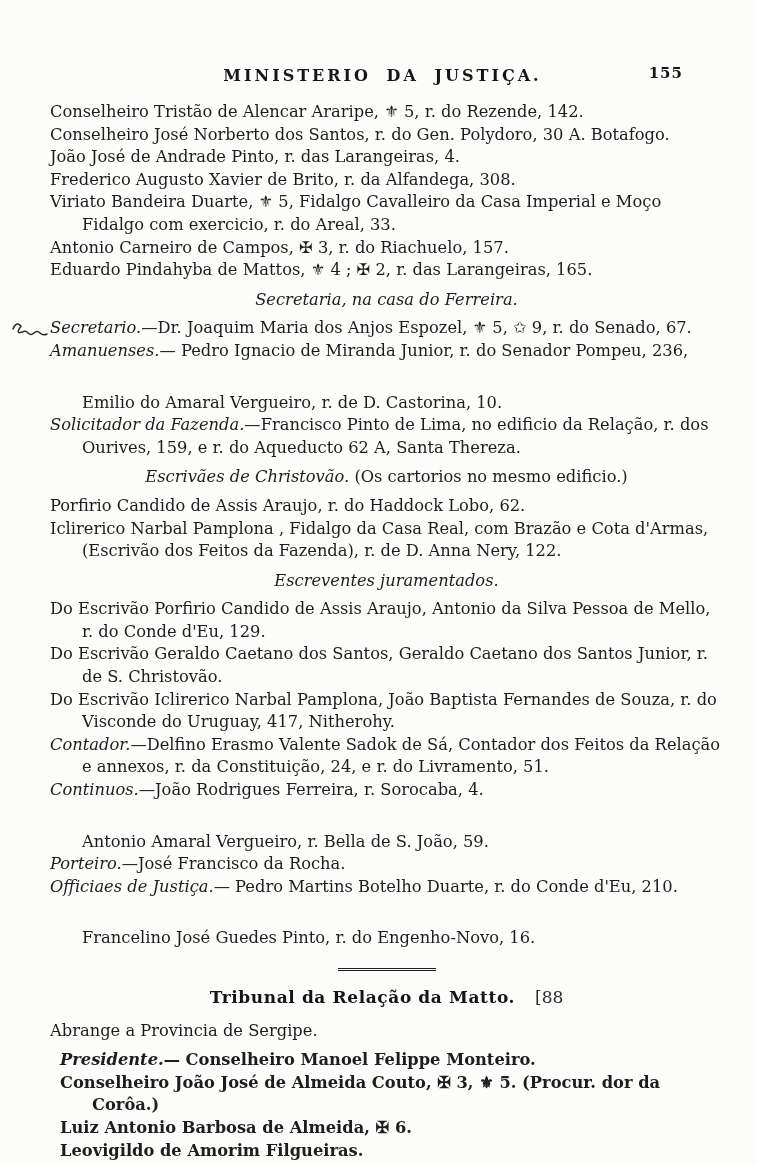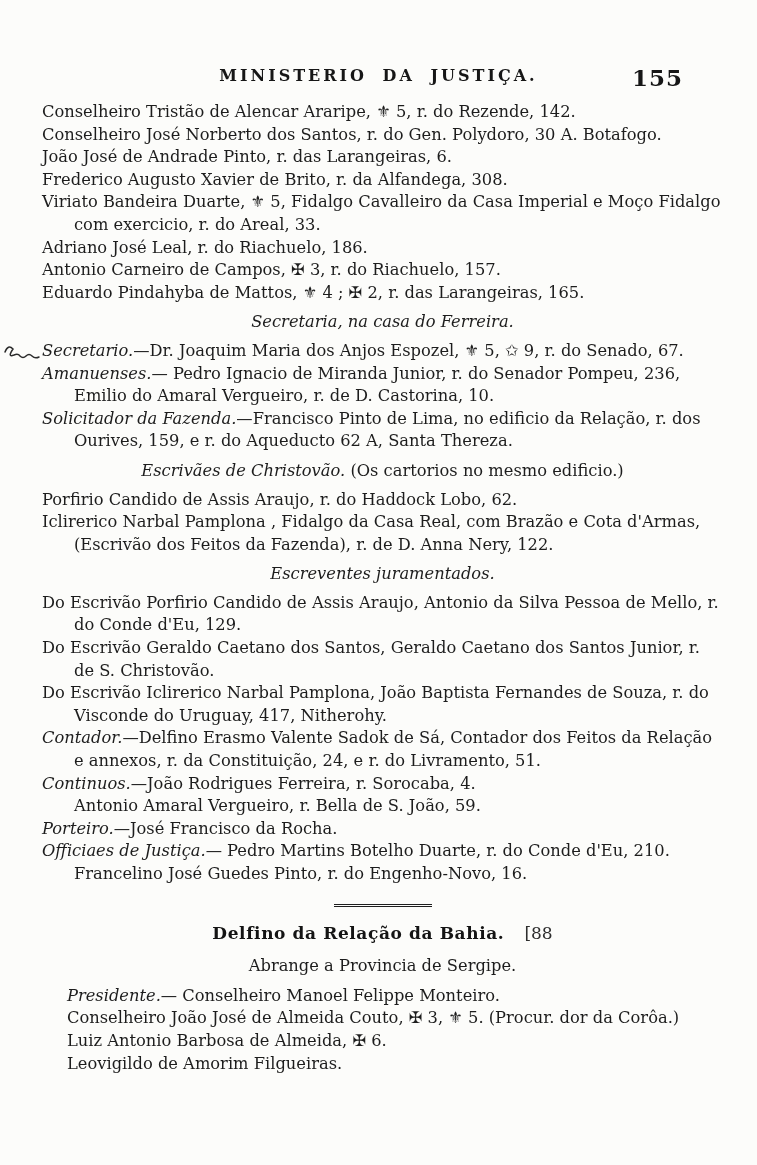--- a/index.html
+++ b/index.html
@@ -4,65 +4,65 @@
 <style>
   html,body{margin:0;padding:0;}
   .page{
     position:relative;
     width:757px;height:1165px;
     background:#fcfcfa;
     color:#1d1d1d;
     font-family:"DejaVu Serif","Liberation Serif",serif;
     overflow:hidden;
     box-sizing:border-box;
+    padding-left:8px;
   }
   .header{position:relative;padding-top:66px;text-align:center;height:22px;}
   .header-title{
     font-weight:bold;font-size:16px;letter-spacing:3px;word-spacing:7px;
     color:#161616;
   }
   .page-number{
     position:absolute;right:74px;top:64px;
-    font-weight:bold;font-size:23px;letter-spacing:1px;color:#161616;
+    font-weight:bold;font-size:15px;letter-spacing:1px;color:#161616;
   }
   .body{
     margin:13px 34px 0 42px;
     font-size:16.3px;line-height:22.6px;
   }
   .entry{position:relative;padding-left:32px;text-indent:-32px;}
-  .entry.indent{text-indent:0;}
-  .entry.sub{margin-left:25px;}
+  .entry.indent{text-indent:0;margin-top:29px;}
+  .entry.sub{margin-left:10px;font-weight:bold;}
   .lead{font-style:italic;}
   .heading{text-align:center;margin:7px 0 6px;text-indent:0;}
   .heading .it{font-style:italic;}
   .heading-bold{
     text-align:center;font-weight:bold;font-size:17px;
     letter-spacing:.6px;margin:15px 0 11px;color:#141414;
   }
   .heading-bold .annot{font-weight:normal;letter-spacing:0;margin-left:20px;color:#2e2e2e;}
-  .center-line{text-align:center;margin:4px 0 7px;}
+  .center-line{text-align:left;margin:4px 0 7px;}
   .divider{width:98px;border:0;border-top:3px double #1e1e1e;margin:18px auto 4px;}
   .margin-mark{position:absolute;left:-41px;top:3px;width:39px;height:16px;}
   .margin-mark svg{display:block;}
 </style>
 </head>
 <body>
 
 <div class="page">
   <div class="header">
     <span class="header-title">MINISTERIO DA JUSTIÇA.</span>
     <span class="page-number">155</span>
   </div>
   <div class="body">
       <div class="entry"><span>Conselheiro Tristão de Alencar Araripe, ⚜ 5, r. do Rezende, 142.</span></div>
       <div class="entry"><span>Conselheiro José Norberto dos Santos, r. do Gen. Polydoro, 30 A. Botafogo.</span></div>
-      <div class="entry"><span>João José de Andrade Pinto, r. das Larangeiras, 6.</span></div>
+      <div class="entry"><span>João José de Andrade Pinto, r. das Larangeiras, 4.</span></div>
       <div class="entry"><span>Frederico Augusto Xavier de Brito, r. da Alfandega, 308.</span></div>
       <div class="entry"><span>Viriato Bandeira Duarte, ⚜ 5, Fidalgo Cavalleiro da Casa Imperial e Moço Fidalgo com exercicio, r. do Areal, 33.</span></div>
-      <div class="entry"><span>Adriano José Leal, r. do Riachuelo, 186.</span></div>
       <div class="entry"><span>Antonio Carneiro de Campos, ✠ 3, r. do Riachuelo, 157.</span></div>
       <div class="entry"><span>Eduardo Pindahyba de Mattos, ⚜ 4 ; ✠ 2, r. das Larangeiras, 165.</span></div>
       <div class="heading"><span class="it">Secretaria, na casa do Ferreira.</span></div>
       <div class="entry"><span class="margin-mark">
           <svg width="39" height="16" viewBox="0 0 39 16">
             <path d="M4 9 q3 -8 8 -3 q-6 9 1 6 q4 -2 6 1 q3 3 6 0 q3 -3 6 0 q3 3 7 1" fill="none" stroke="#2b2b2b" stroke-width="1.5" stroke-linecap="round"></path>
           </svg>
         </span><span class="lead">Secretario.</span><span>—Dr. Joaquim Maria dos Anjos Espozel, ⚜ 5, ✩ 9, r. do Senado, 67.</span></div>
       <div class="entry"><span class="lead">Amanuenses.</span><span>— Pedro Ignacio de Miranda Junior, r. do Senador Pompeu, 236,</span></div>
       <div class="entry indent"><span>Emilio do Amaral Vergueiro, r. de D. Castorina, 10.</span></div>
@@ -74,20 +74,20 @@
       <div class="entry"><span>Do Escrivão Porfirio Candido de Assis Araujo, Antonio da Silva Pessoa de Mello, r. do Conde d'Eu, 129.</span></div>
       <div class="entry"><span>Do Escrivão Geraldo Caetano dos Santos, Geraldo Caetano dos Santos Junior, r. de S. Christovão.</span></div>
       <div class="entry"><span>Do Escrivão Iclirerico Narbal Pamplona, João Baptista Fernandes de Souza, r. do Visconde do Uruguay, 417, Nitherohy.</span></div>
       <div class="entry"><span class="lead">Contador.</span><span>—Delfino Erasmo Valente Sadok de Sá, Contador dos Feitos da Relação e annexos, r. da Constituição, 24, e r. do Livramento, 51.</span></div>
       <div class="entry"><span class="lead">Continuos.</span><span>—João Rodrigues Ferreira, r. Sorocaba, 4.</span></div>
       <div class="entry indent"><span>Antonio Amaral Vergueiro, r. Bella de S. João, 59.</span></div>
       <div class="entry"><span class="lead">Porteiro.</span><span>—José Francisco da Rocha.</span></div>
       <div class="entry"><span class="lead">Officiaes de Justiça.</span><span>— Pedro Martins Botelho Duarte, r. do Conde d'Eu, 210.</span></div>
       <div class="entry indent"><span>Francelino José Guedes Pinto, r. do Engenho-Novo, 16.</span></div>
       <div class="divider"></div>
-      <div class="heading-bold"><span>Delfino da Relação da Bahia.</span><span class="annot">[88</span></div>
+      <div class="heading-bold"><span>Tribunal da Relação da Matto.</span><span class="annot">[88</span></div>
       <div class="center-line">Abrange a Provincia de Sergipe.</div>
       <div class="entry sub"><span class="lead">Presidente.</span><span>— Conselheiro Manoel Felippe Monteiro.</span></div>
       <div class="entry sub"><span>Conselheiro João José de Almeida Couto, ✠ 3, ⚜ 5. (Procur. dor da Corôa.)</span></div>
       <div class="entry sub"><span>Luiz Antonio Barbosa de Almeida, ✠ 6.</span></div>
       <div class="entry sub"><span>Leovigildo de Amorim Filgueiras.</span></div>
     </div>
 </div>
 
 </body></html>

